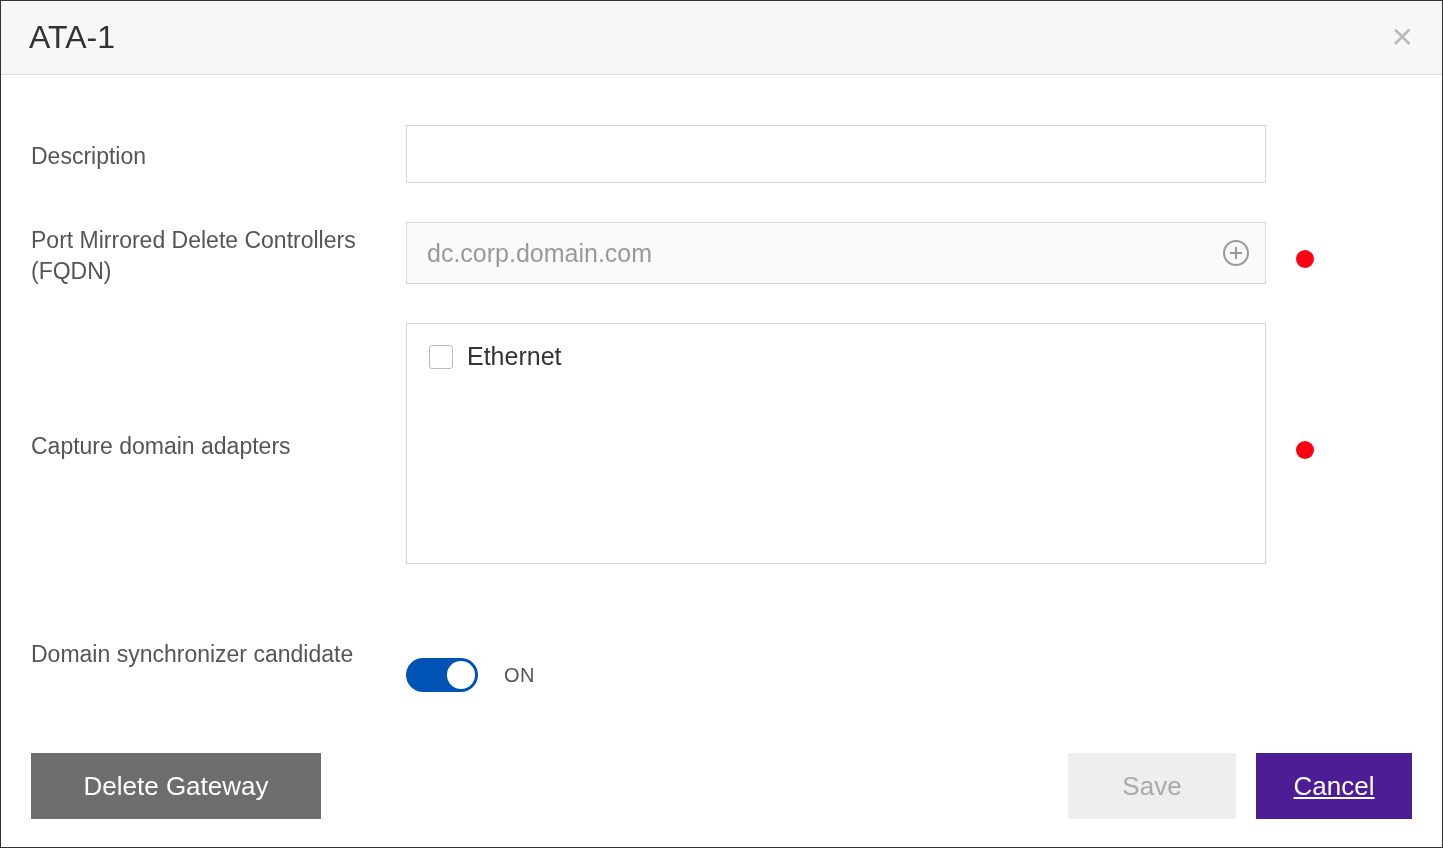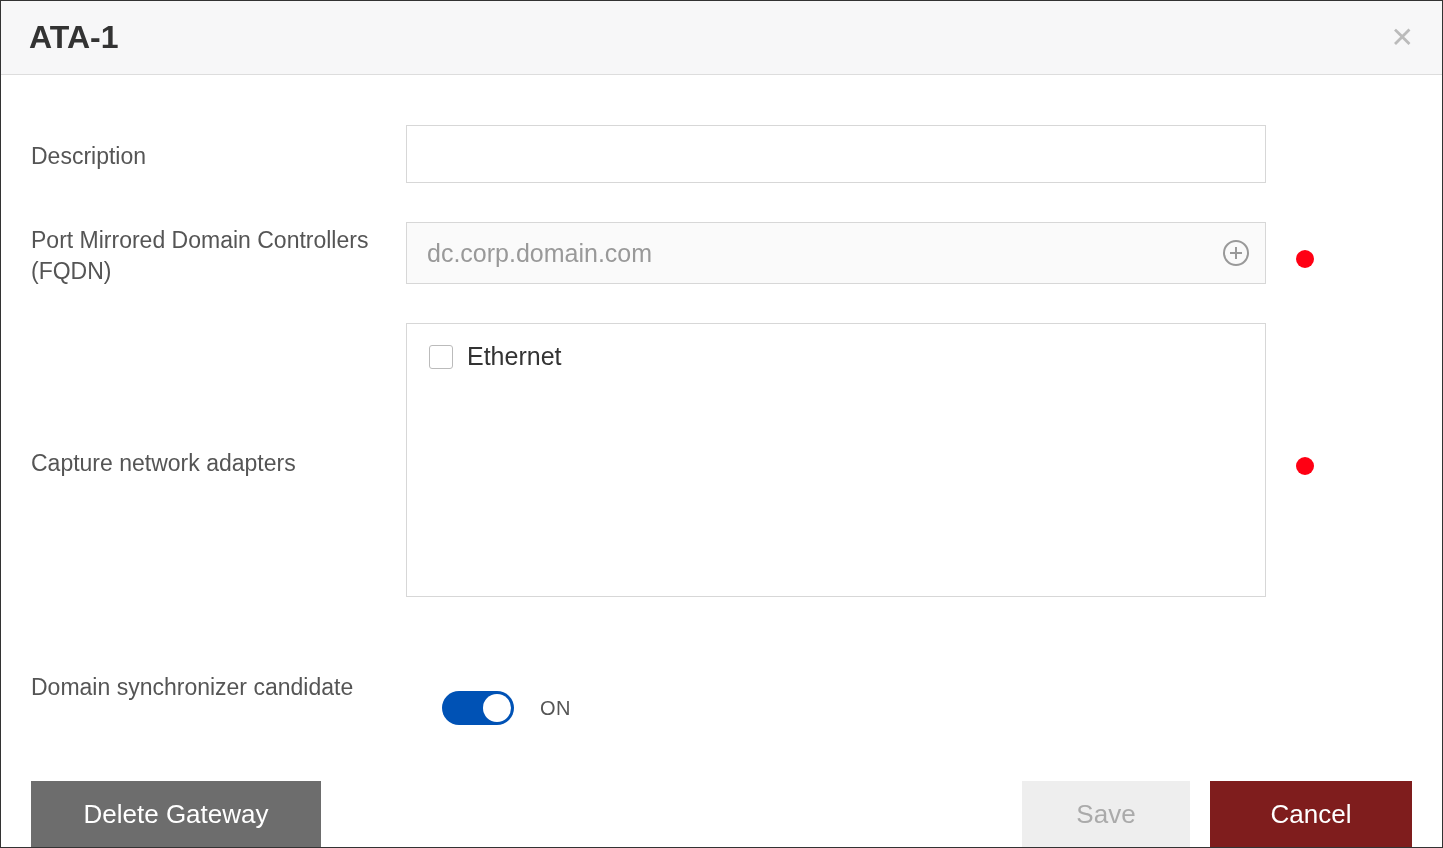--- a/index.html
+++ b/index.html
@@ -21,21 +21,21 @@
   .header {
     background: #f7f7f8;
     border-bottom: 1px solid #ddd;
     display: flex;
     align-items: center;
     justify-content: space-between;
     padding: 18px 28px 18px 28px;
   }
   .title {
     font-size: 32px;
-    font-weight: 700;
+    font-weight: 400;
     color: #333;
   }
   .close-btn {
     font-size: 28px;
     color: #bbb;
     cursor: pointer;
     line-height: 1;
     font-weight: 300;
   }
   .body {
@@ -107,21 +107,21 @@
     transform: translateY(-50%);
     width: 28px;
     height: 28px;
     cursor: pointer;
   }
   .plus-icon svg {
     display: block;
   }
   .adapters-box {
     width: 100%;
-    height: 274px;
+    height: 241px;
     border: 1px solid #d7d7d7;
     background: #fff;
     padding: 18px 22px;
   }
   .adapter-item {
     display: flex;
     align-items: center;
     gap: 14px;
   }
   .checkbox {
@@ -188,23 +188,24 @@
   }
   .spacer { flex: 1; }
   .btn-save {
     background: #eeeeee;
     color: #aaa;
     width: 168px;
     margin-right: 20px;
     cursor: default;
   }
   .btn-cancel {
-    background: #7f1d1d;
+    background: #4c1d95;
     color: #fff;
-    width: 202px;
+    width: 156px;
+    text-decoration: underline;
   }
 </style>
 </head>
 <body>
 
 <div class="dialog">
 
   <div class="header">
     <div class="title">ATA-1</div>
     <div class="close-btn">✕</div>
@@ -214,54 +215,54 @@
 
     <div class="form-row">
       <div class="label-col">Description</div>
       <div class="control-col">
         <input class="text-input" type="text" value="" style="">
       </div>
       <div class="status-col"></div>
     </div>
 
     <div class="form-row">
-      <div class="label-col">Port Mirrored Domain Controllers (FQDN)</div>
+      <div class="label-col">Port Mirrored Delete Controllers (FQDN)</div>
       <div class="control-col">
         <div class="fqdn-wrap">
           <input class="fqdn-input" type="text" placeholder="dc.corp.domain.com" style="">
           <span class="plus-icon">
             <svg width="28" height="28" viewBox="0 0 28 28">
               <circle cx="14" cy="14" r="12" fill="none" stroke="#999" stroke-width="2"></circle>
               <line x1="14" y1="8" x2="14" y2="20" stroke="#999" stroke-width="2"></line>
               <line x1="8" y1="14" x2="20" y2="14" stroke="#999" stroke-width="2"></line>
             </svg>
           </span>
         </div>
       </div>
       <div class="status-col">
         <div class="red-dot"></div>
       </div>
     </div>
 
     <div class="form-row">
-      <div class="label-col">Capture network adapters</div>
+      <div class="label-col">Capture domain adapters</div>
       <div class="control-col">
         <div class="adapters-box">
           <div class="adapter-item">
             <div class="checkbox"></div>
             <div class="adapter-label">Ethernet</div>
           </div>
         </div>
       </div>
       <div class="status-col">
         <div class="red-dot"></div>
       </div>
     </div>
 
-    <div class="form-row" style="margin-top:10px;gap:36px;">
+    <div class="form-row" style="margin-top:10px;">
       <div class="label-col">Domain synchronizer candidate</div>
       <div class="control-col">
         <div class="toggle-row">
           <div class="toggle">
             <div class="toggle-knob"></div>
           </div>
           <div class="toggle-state">ON</div>
         </div>
       </div>
       <div class="status-col"></div>

